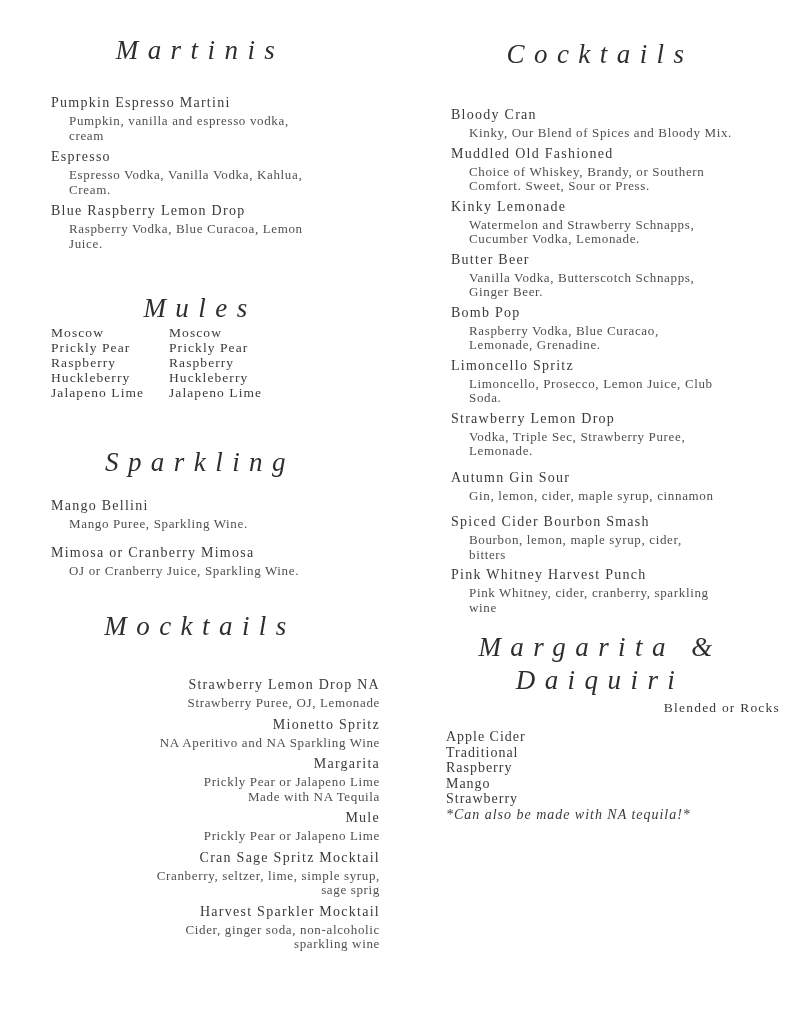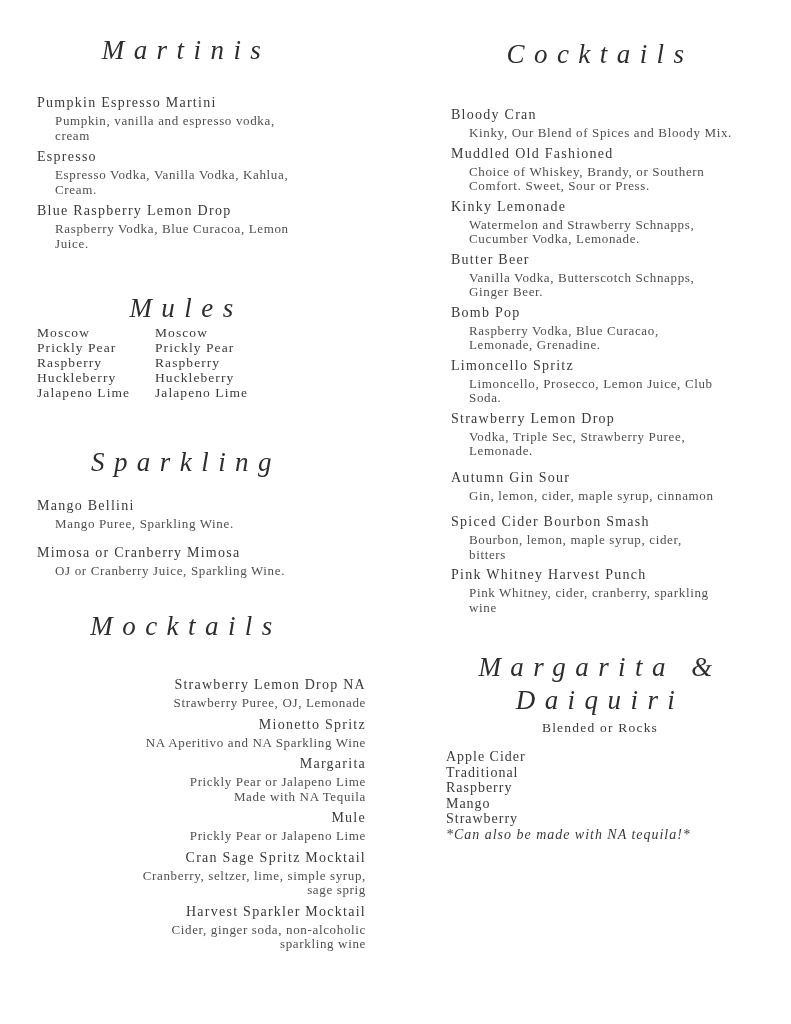--- a/index.html
+++ b/index.html
@@ -9,21 +9,21 @@
     position: relative;
     width: 791px;
     height: 1024px;
     background: var(--bg, #ffffff);
     font-family: "Liberation Serif", "DejaVu Serif", serif;
     color: var(--item, #3a3a3a);
     overflow: hidden;
   }
 
   .col { position: absolute; top: 0; }
-  .col-left  { left: 6px;  width: 360px; }
+  .col-left  { left: 20px;  width: 360px; }
   .col-right { left: 420px; width: 360px; }
 
   .heading {
     font-style: italic;
     font-weight: normal;
     font-size: 27px;
     line-height: 33px;
     letter-spacing: 0.35em;
     text-align: center;
     color: var(--heading, #2e2e2e);
@@ -77,23 +77,23 @@
   .sec-mocktails .heading { margin-top: 32px; }
   .sec-mocktails .items   { margin-top: 33px; }
   .sec-mocktails .item    { margin-bottom: 5px; text-align: right; }
 
   
   .sec-cocktails .heading { margin-top: 38px; }
   .sec-cocktails .items   { margin-top: 35px; }
   .sec-cocktails .item    { margin-bottom: 4px; }
   .sec-cocktails .item.extra-gap { margin-top: 10px; }
 
-  .sec-margarita .heading { margin-top: 36px; }
+  .sec-margarita .heading { margin-top: 16px; }
   .subtitle {
-    text-align: center;
+    text-align: right;
     font-size: 13.5px;
     letter-spacing: 0.09em;
     margin-top: 3px;
     color: var(--item, #3a3a3a);
   }
   .flavor-list {
     list-style: none;
     margin: 13px 0 0;
     padding: 0 0 0 26px;
     font-size: 14px;

